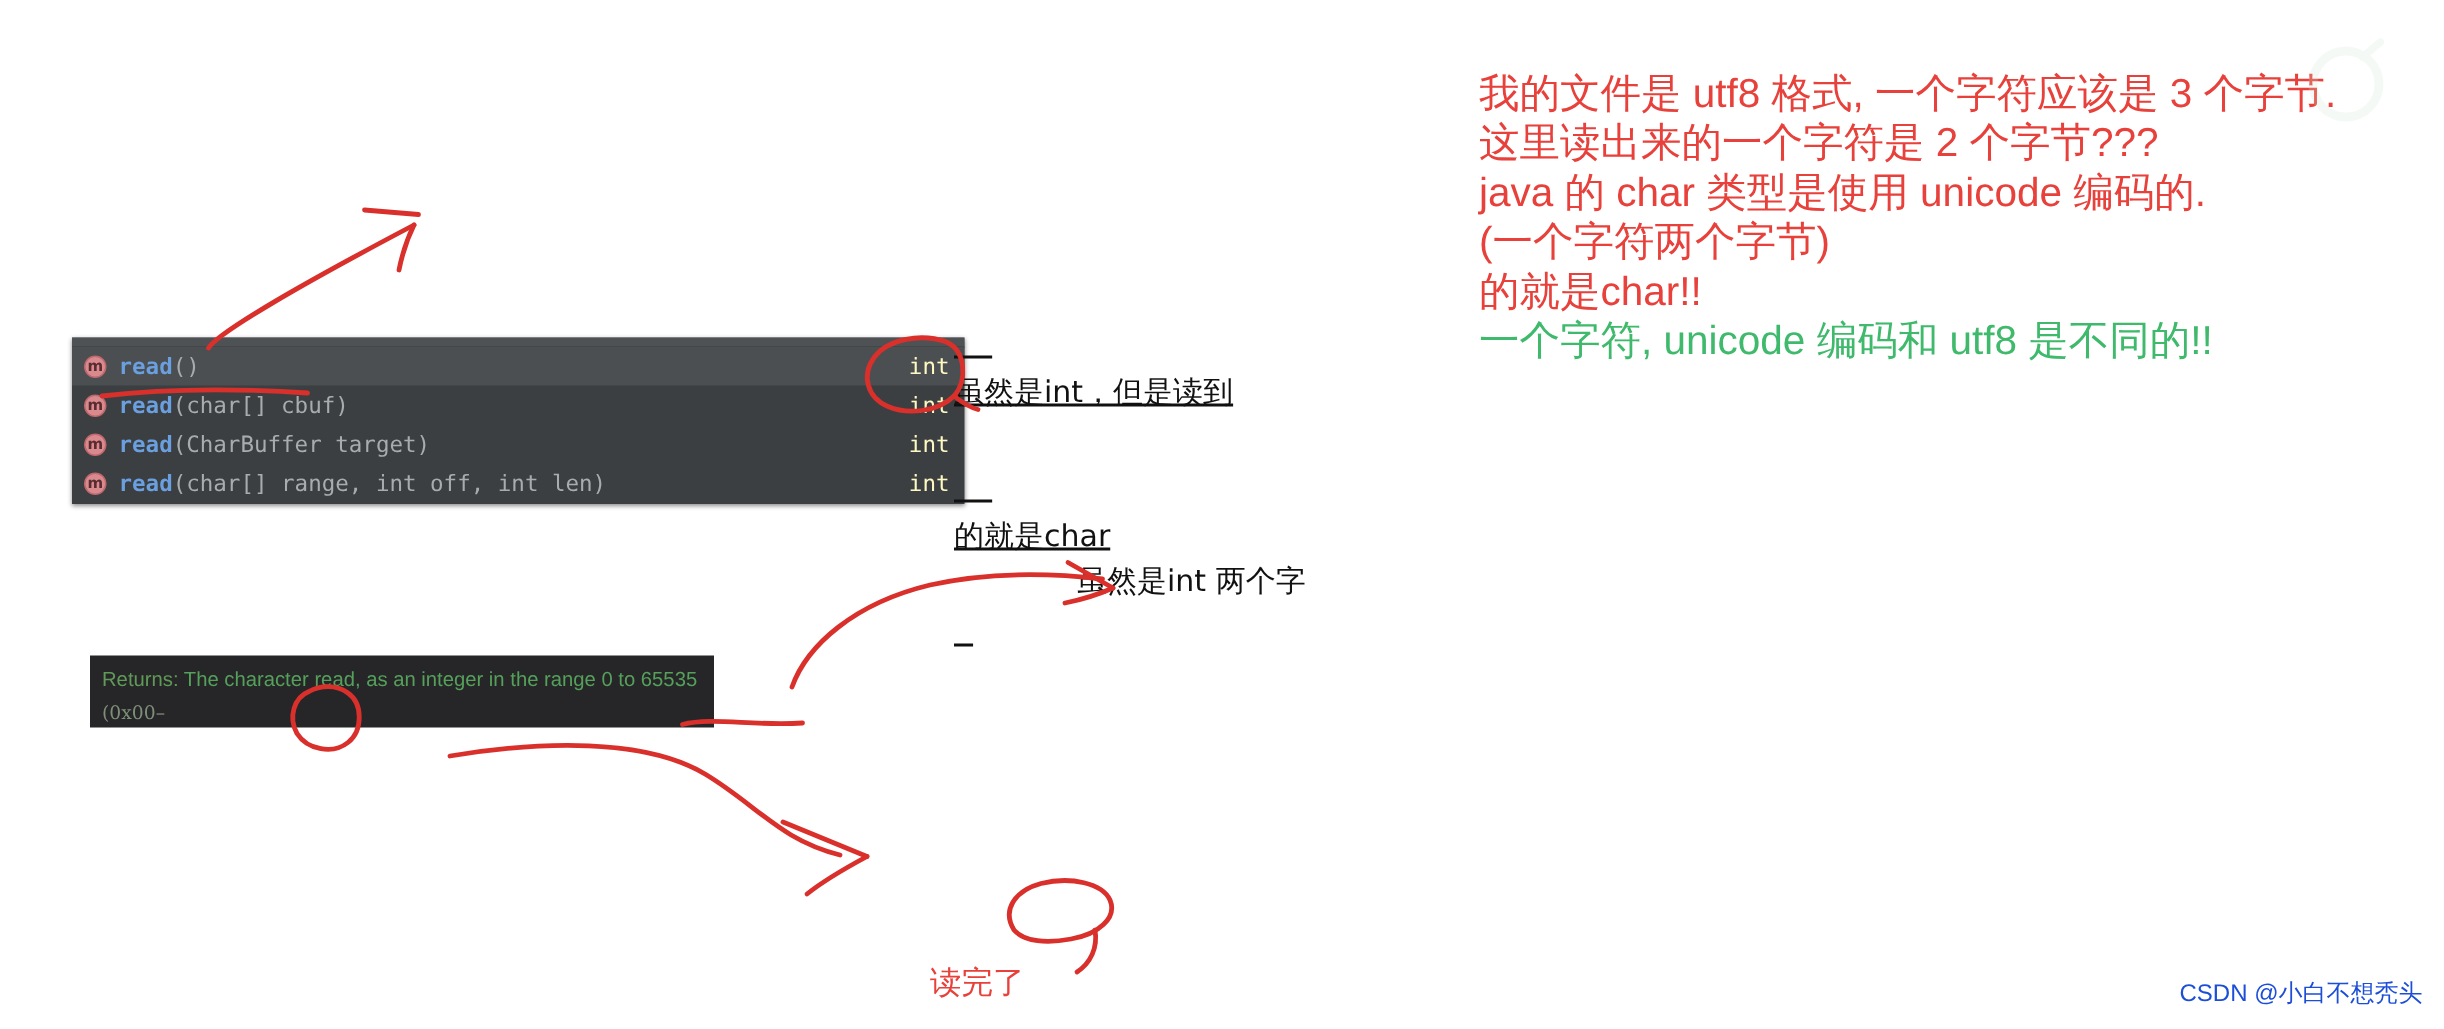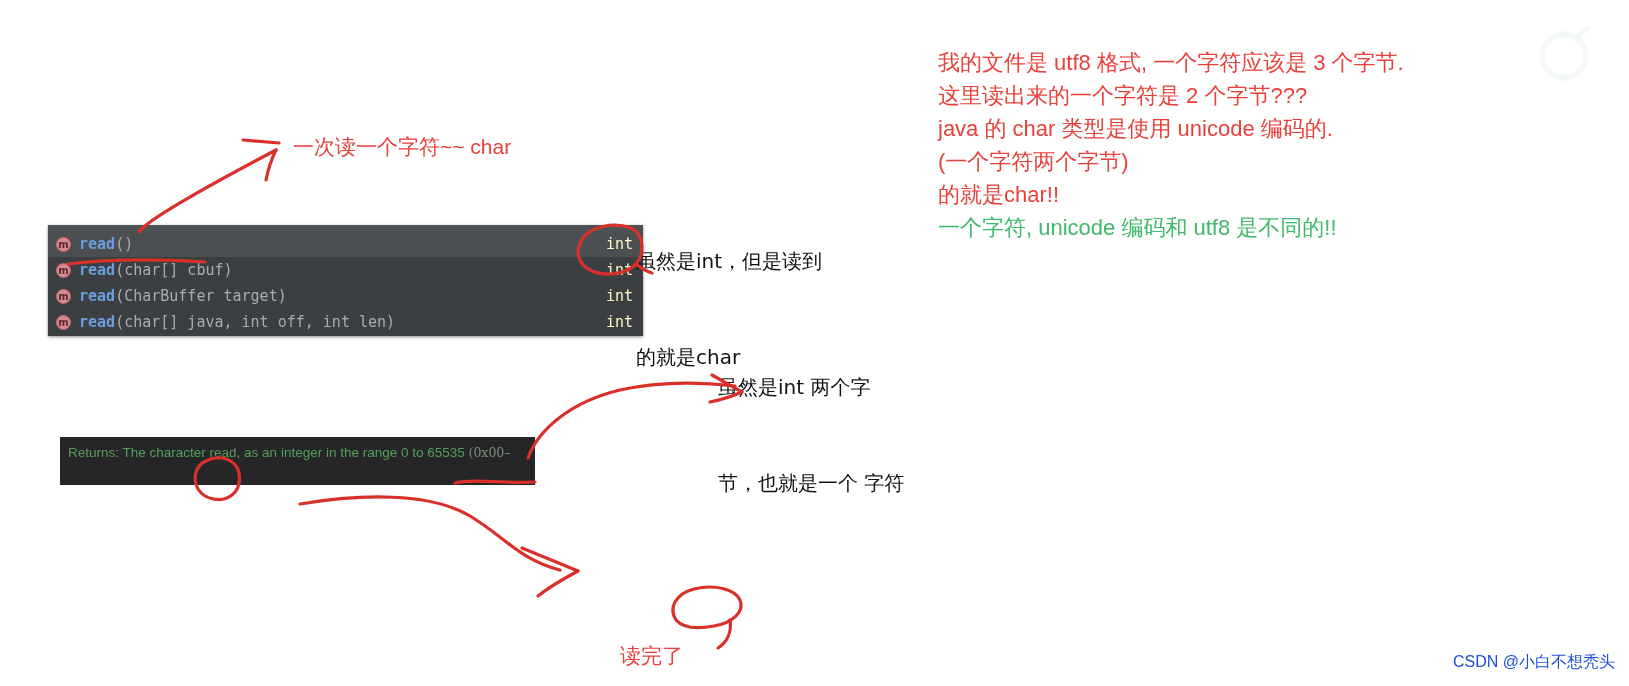--- a/index.html
+++ b/index.html
@@ -71,21 +71,21 @@
   .cmp-type {
     margin-left: auto;
     color: #fef9c3;
   }
 
   
   #returns-tooltip {
     position: absolute;
     left: 60px;
     top: 437px;
-    width: 475px;
+    width: 416px;
     height: 48px;
     background: #262628;
     box-sizing: border-box;
     padding: 5px 8px 0 8px;
     font-family: "Liberation Sans", sans-serif;
     font-size: 13.5px;
     line-height: 22px;
     color: #4f9a51;
     overflow: hidden;
   }
@@ -107,35 +107,36 @@
     color: #3fb96b;
     font-family: "Liberation Sans", sans-serif;
   }
   .anno-black {
     color: #111111;
     font-family: "DejaVu Sans", sans-serif;
   }
 
   #anno-right-block {
     position: absolute;
-    left: 938px;
+    left: 986px;
     top: 46px;
-    font-size: 22px;
+    font-size: 27px;
     line-height: 33px;
   }
   #anno-right-block .ln { display: block; white-space: nowrap; }
 
   #anno-char-once {
     left: 293px; top: 133px;
     font-size: 21px;
   }
   #anno-int-char {
     left: 636px; top: 181px;
     font-size: 20px;
     line-height: 32px;
+    text-decoration: underline;
   }
   #anno-return-bytes {
     left: 718px; top: 307px;
     font-size: 20px;
     line-height: 32px;
   }
   #anno-read-done {
     left: 620px; top: 553px;
     font-size: 21px;
     line-height: 41px;
@@ -194,42 +195,40 @@
     <div class="cmp-row" style="top:58px;">
       <span class="cmp-icon">m</span>
       <span class="cmp-name">read</span>
       <span class="cmp-sig">(CharBuffer target)</span>
       <span class="cmp-type">int</span>
     </div>
 
     <div class="cmp-row" style="top:84px;">
       <span class="cmp-icon">m</span>
       <span class="cmp-name">read</span>
-      <span class="cmp-sig">(char[] java, int off, int len)</span>
+      <span class="cmp-sig">(char[] range, int off, int len)</span>
       <span class="cmp-type">int</span>
     </div>
   </div>
 
   <div id="returns-tooltip">
     <div>
       <span class="rt-label">Returns:</span>
       <span class="rt-body">The character read, as an integer in the range 0 to 65535 </span><span class="rt-hex">(0x00–</span>
     </div>
   </div>
 
-  <div class="anno anno-red" id="anno-char-once">一次读一个字符~~ char</div>
 
   <div class="anno anno-black" id="anno-int-char">
     <span style="display:block">虽然是int，但是读到</span>
     <span style="display:block">的就是char</span>
   </div>
 
   <div class="anno anno-black" id="anno-return-bytes">
     <span style="display:block">虽然是int 两个字</span>
-    <span style="display:block">节，也就是一个 字符</span>
   </div>
 
   <div class="anno anno-red" id="anno-read-done">
     <span style="display:block">读完了</span>
     
   </div>
 
   <div id="anno-right-block">
     <span class="ln anno-red">我的文件是 utf8 格式, 一个字符应该是 3 个字节.</span>
     <span class="ln anno-red">这里读出来的一个字符是 2 个字节???</span>

